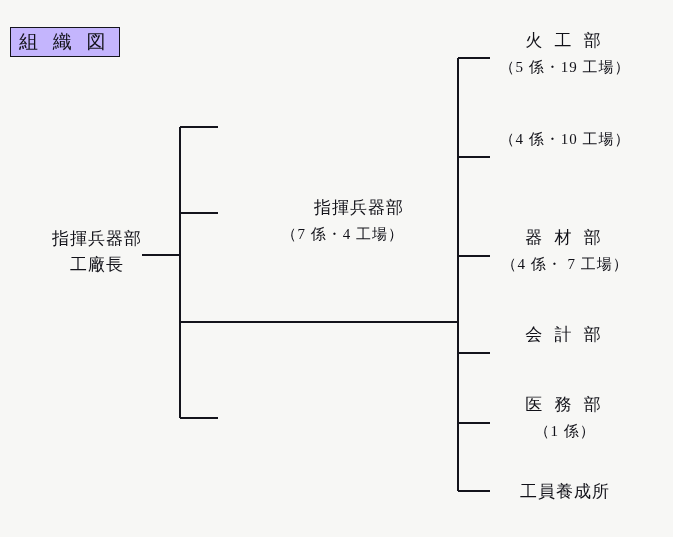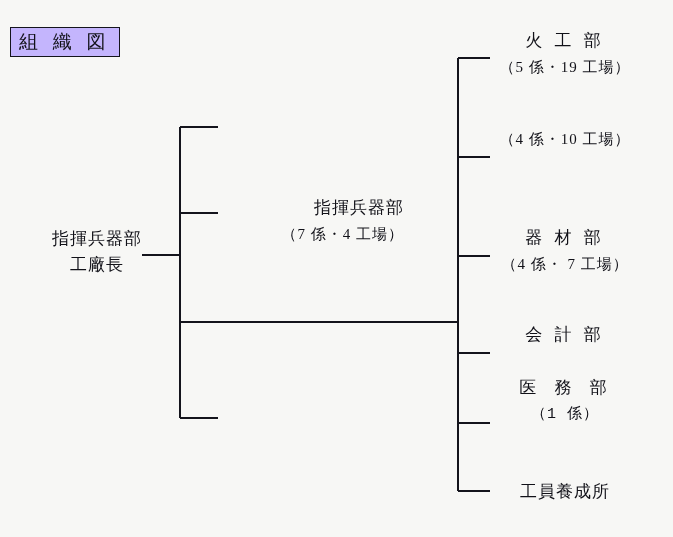--- a/index.html
+++ b/index.html
@@ -122,21 +122,21 @@
 
   <div class="node" style="left:470px; top:225px; width:190px;">
     <span class="name">器 材 部</span>
     <span class="sub">（4 係・ 7 工場）</span>
   </div>
 
   <div class="node" style="left:470px; top:322px; width:190px;">
     <span class="name">会 計 部</span>
   </div>
 
-  <div class="node" style="left:470px; top:376px; width:190px;font-family:Liberation Mono, monospace;">
+  <div class="node" style="left:470px; top:392px; width:190px;">
     <span class="name">医 務 部</span>
     <span class="sub">（1 係）</span>
   </div>
 
   <div class="node tight" style="left:470px; top:479px; width:190px;">
     <span class="name">工員養成所</span>
   </div>
 
 </div>
 

